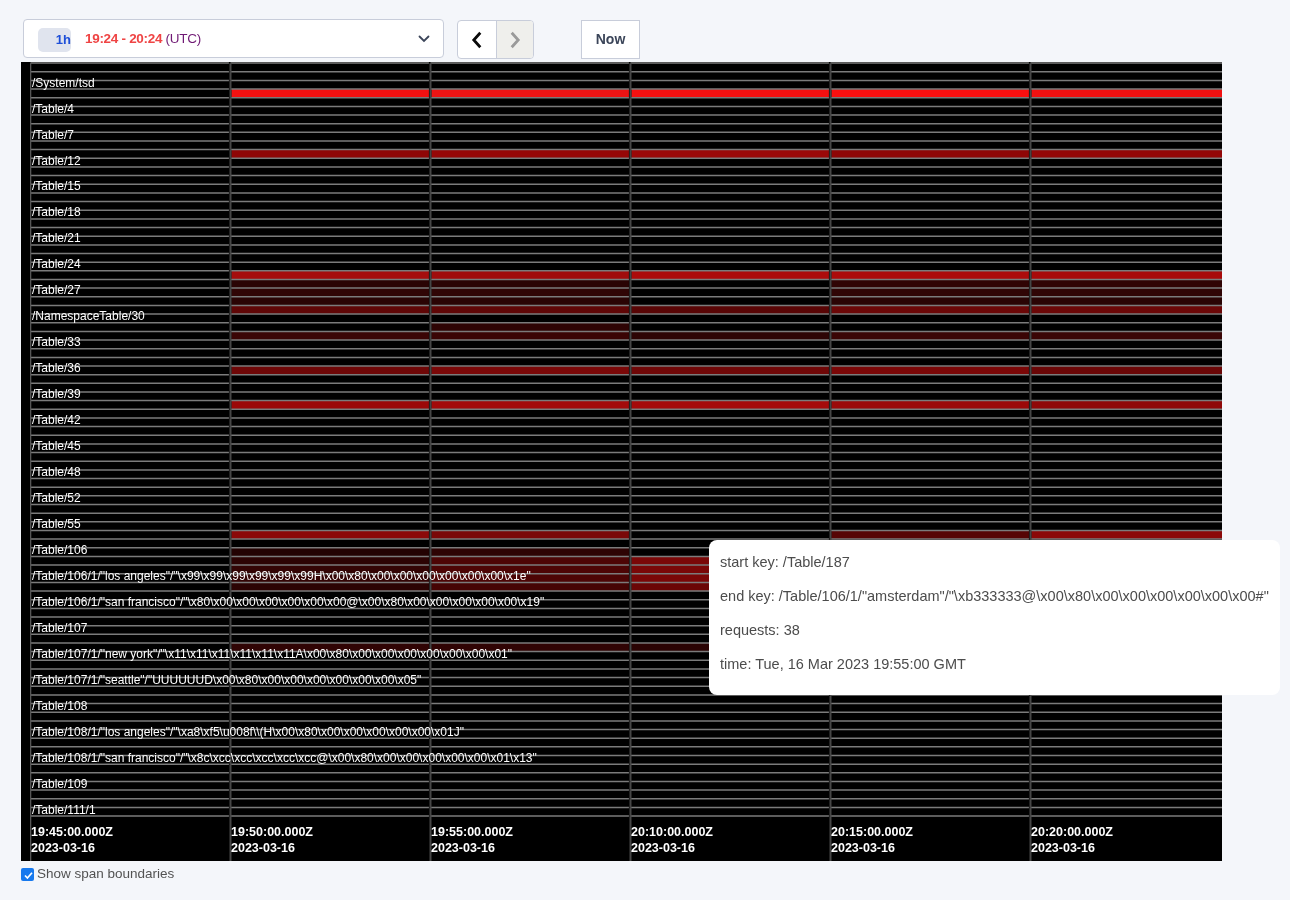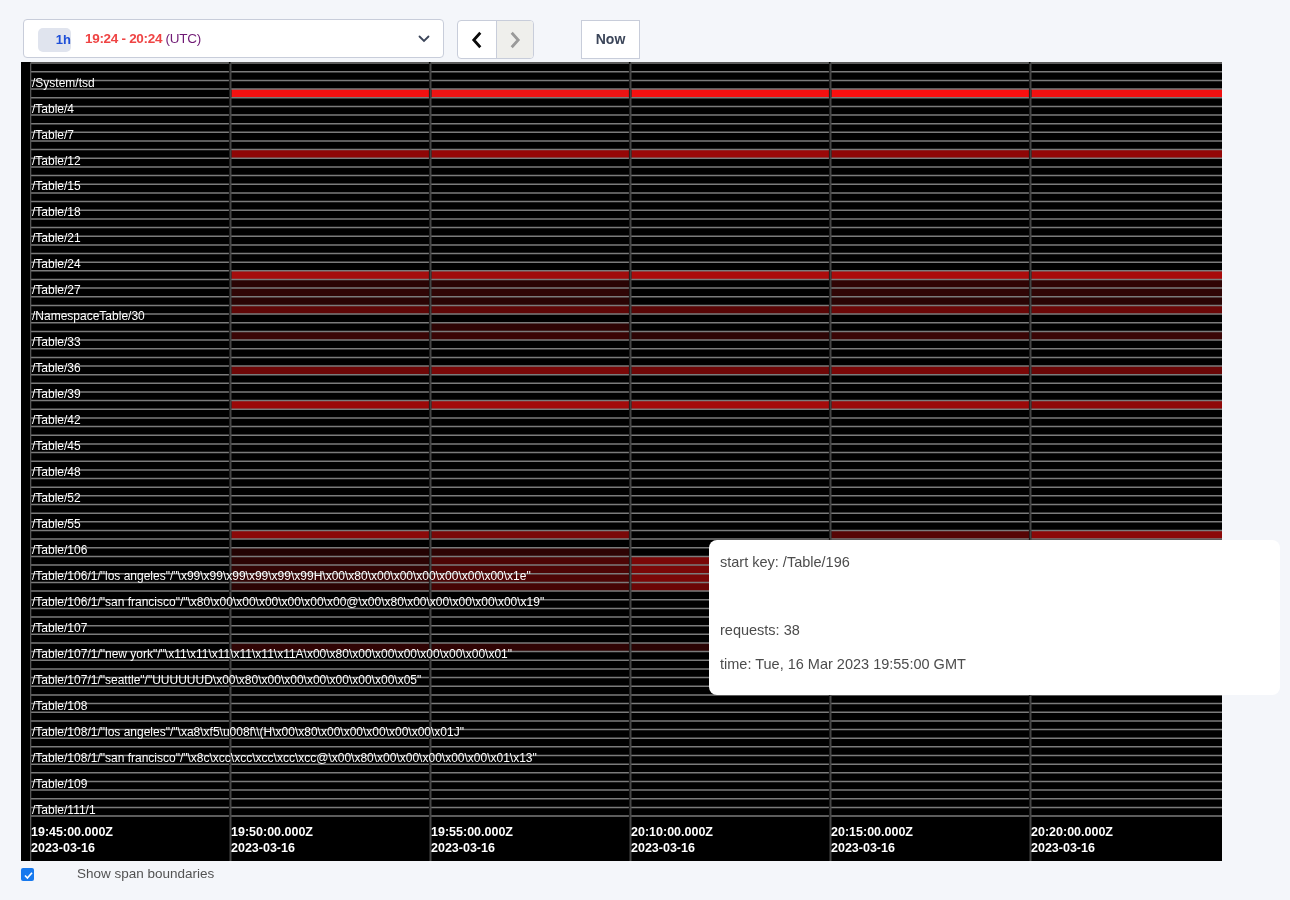--- a/index.html
+++ b/index.html
@@ -11,21 +11,21 @@
 #caret { right:13px; top:13px; }
 #nav { left:457px; top:20px; width:77px; height:39px; border:1px solid #c8cdda; border-radius:4px; background:#fff; display:flex; overflow:hidden; }
 #nav .c { width:50%; height:100%; display:flex; align-items:center; justify-content:center; }
 #nav .c2 { background:#efefec; border-left:1px solid #c8cdda; }
 #now { left:544px; top:20px; width:59px; height:39px; background:#fff; border:1px solid #c8cdda; border-radius:0; color:#3b4559; font-size:14px; font-weight:700; text-align:center; line-height:37px;margin-left:37px; }
 #cv { position:absolute; left:21px; top:62px; }
 #tip { left:709px; top:540px; width:571px; height:155px; background:#fff; border-radius:8px; font-size:14.5px; color:#4c4c4c; }
 #tip div { position:absolute; left:11px; white-space:nowrap; }
 #cbrow { left:21px; top:867px; height:14px; }
 #cb { left:0; top:1px; width:13px; height:13px; background:#1779ee; border-radius:2px; }
-#cbl { left:16px; top:-1px; font-size:13.5px; color:#525252; white-space:nowrap;margin-left:40px; }
+#cbl { left:16px; top:-1px; font-size:13.5px; color:#525252; white-space:nowrap; }
 </style></head>
 <body>
 <div id="sel" class="abs">
   <div id="badge" class="abs">1h</div>
   <div id="tr" class="abs"><b>19:24 - 20:24</b> <span>(UTC)</span></div>
   <svg id="caret" class="abs" width="12" height="12" viewBox="0 0 12 12">
       <path d="M1.5 3.5 L6 8 L10.5 3.5" stroke="#3b4559" stroke-width="1.8" fill="none" stroke-linecap="round"></path>
     </svg>
 </div>
 <div id="nav" class="abs">
@@ -169,21 +169,22 @@
       <text x="410" y="789.5">2023-03-16</text>
       <text x="610" y="774">20:10:00.000Z</text>
       <text x="610" y="789.5">2023-03-16</text>
       <text x="810" y="774">20:15:00.000Z</text>
       <text x="810" y="789.5">2023-03-16</text>
       <text x="1010" y="774">20:20:00.000Z</text>
       <text x="1010" y="789.5">2023-03-16</text>
     </g>
   </svg>
 <div id="tip" class="abs">
-  <div style="top:14px">start key: /Table/196</div>
+  <div style="top:14px">start key: /Table/187</div>
+  <div style="top:48px">end key: /Table/106/1/"amsterdam"/"\xb333333@\x00\x80\x00\x00\x00\x00\x00\x00#"</div>
   <div style="top:82px">requests: 38</div>
   <div style="top:115.5px">time: Tue, 16 Mar 2023 19:55:00 GMT</div>
 </div>
 <div id="cbrow" class="abs">
   <div id="cb" class="abs"></div>
   <svg class="abs" style="left:1.5px;top:3px" width="11" height="11" viewBox="0 0 11 11">
       <path d="M2 5.5 L4.4 8 L9 2.8" stroke="#fff" stroke-width="1.7" fill="none"></path>
     </svg>
   <div id="cbl" class="abs">Show span boundaries</div>
 </div>

